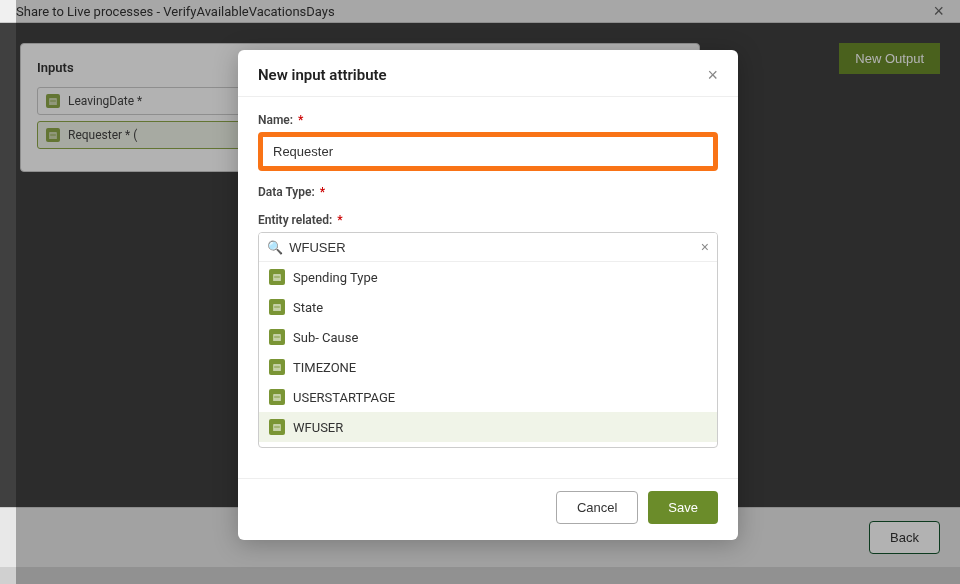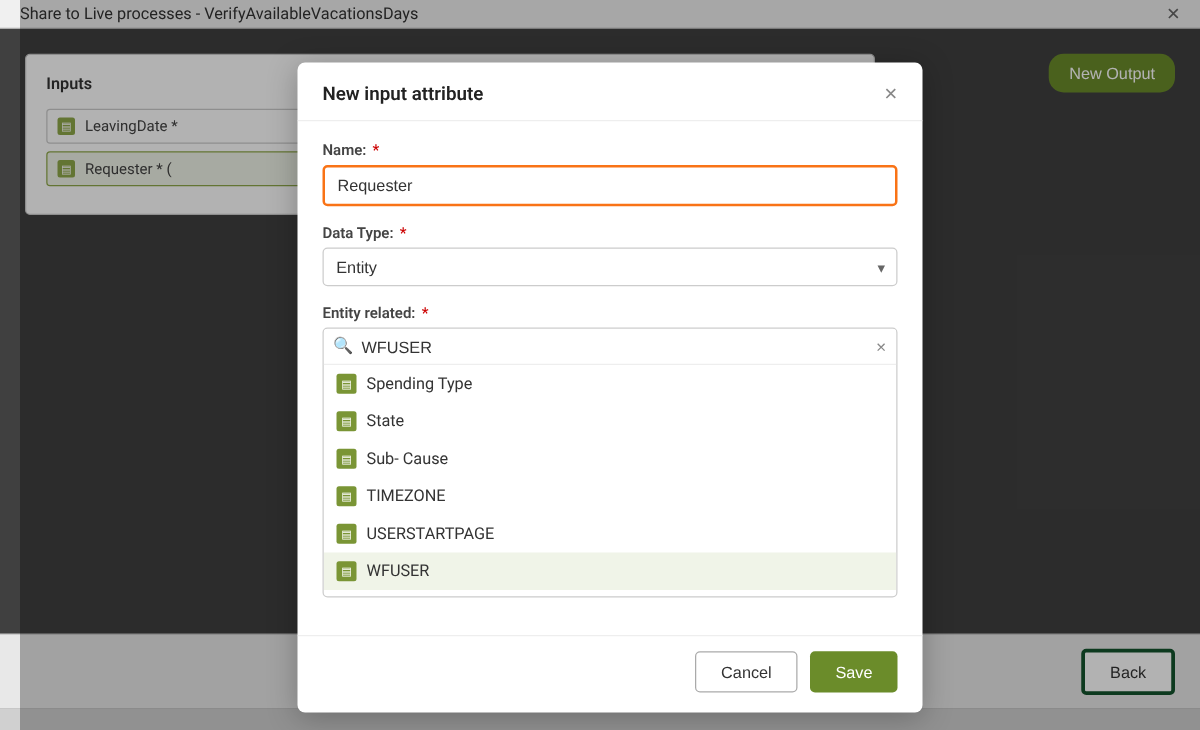--- a/index.html
+++ b/index.html
@@ -84,21 +84,21 @@
       color: white;
       flex-shrink: 0;
     }
     .new-output-btn {
       position: absolute;
       top: 20px;
       right: 20px;
       background: #6b8c2a;
       color: white;
       border: none;
-      border-radius: 12px;
+      border-radius: 0;
       padding: 8px 16px;
       font-size: 13px;
       font-weight: 500;
       cursor: pointer;
     }
     .bottom-bar {
       position: absolute;
       bottom: 0;
       left: 0;
       right: 0;
@@ -107,21 +107,21 @@
       display: flex;
       align-items: center;
       justify-content: flex-end;
       padding: 0 20px;
       gap: 10px;
       border-top: 1px solid #ccc;
     }
     .btn-back {
       background: #fff;
       color: #333;
-      border: 3px solid #14532d;
+      border: 1px solid #14532d;
       border-radius: 4px;
       padding: 8px 20px;
       font-size: 13px;
       cursor: pointer;
     }
     .btn-next {
       background: #6b8c2a;
       color: white;
       border: none;
       border-radius: 4px;
@@ -183,21 +183,21 @@
       margin-bottom: 5px;
       display: block;
     }
     .form-label .required {
       color: #c00;
       margin-left: 2px;
     }
     .form-input {
       width: 100%;
       padding: 7px 10px;
-      border: 2px solid #f97316;
+      border: 5px solid #f97316;
       border-radius: 4px;
       font-size: 13px;
       color: #333;
       outline: none;
     }
     .form-select-wrapper {
       position: relative;
     }
     .form-select {
       width: 100%;
@@ -353,30 +353,20 @@
           <span class="required">*</span>
         </label>
         <input type="text" class="form-input" value="Requester" style="">
       </div>
 
       <div class="form-group">
         <label class="form-label">
           <span>Data Type:</span>
           <span class="required">*</span>
         </label>
-        <div class="form-select-wrapper">
-          <select class="form-select">
-            <option>Entity</option>
-            <option>String</option>
-            <option>Integer</option>
-            <option>Boolean</option>
-            <option>Date</option>
-          </select>
-          <span class="select-arrow">▾</span>
-        </div>
       </div>
 
       <div class="form-group">
         <label class="form-label">
           <span>Entity related:</span>
           <span class="required">*</span>
         </label>
         <div class="dropdown-container">
           <div class="dropdown-search">
             <span class="dropdown-search-icon">🔍</span>

